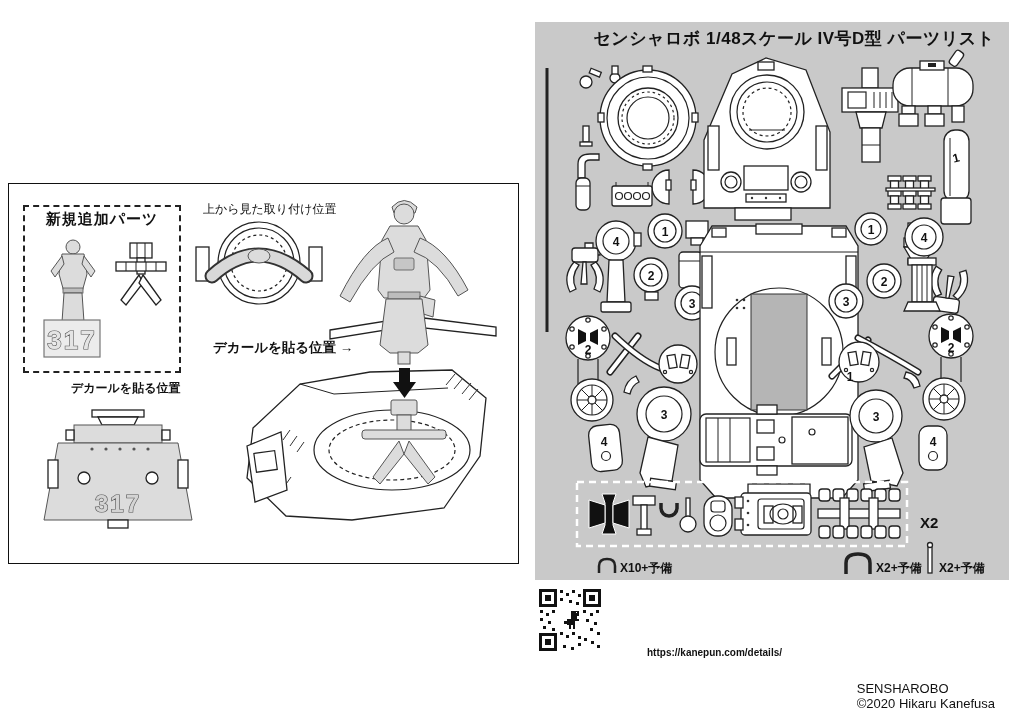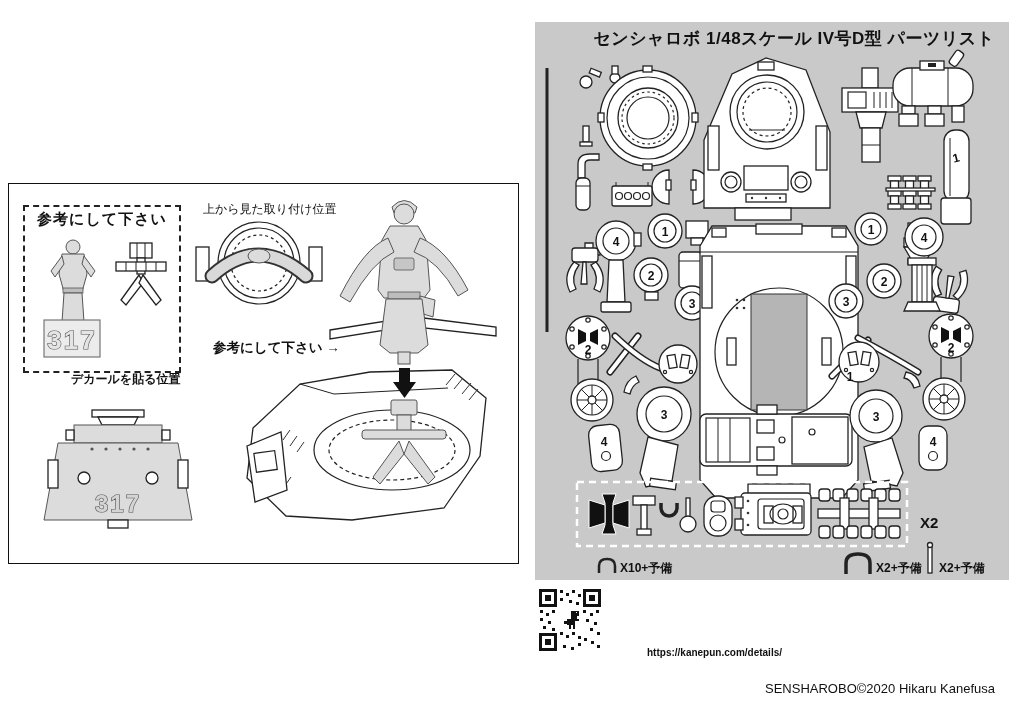--- a/index.html
+++ b/index.html
@@ -7,27 +7,27 @@
         font-family:"Liberation Sans",sans-serif;color:#111;margin:0 auto;}
   .abs{position:absolute;}
   .left-box{left:8px;top:183px;width:511px;height:381px;border:1.5px solid #111;box-sizing:border-box;z-index:1;}
   .parts-bg{left:535px;top:22px;width:474px;height:558px;background:var(--panel-bg,#c9c9c9);z-index:1;}
   .parts-title{left:535px;top:27px;width:518px;text-align:center;font-size:17px;font-weight:bold;
                letter-spacing:0.5px;z-index:3;}
   .dashed-box{left:23px;top:205px;width:158px;height:168px;border:2px dashed #222;box-sizing:border-box;z-index:2;}
   .np-title{left:23px;top:210px;width:158px;text-align:center;font-size:15px;font-weight:bold;letter-spacing:1px;z-index:3;}
   .top-view-lbl{left:203px;top:201px;font-size:12px;font-weight:normal;z-index:3;}
   .fig-inst{left:213px;top:337px;font-size:13.5px;font-weight:bold;line-height:21px;z-index:3;}
-  .decal-lbl{left:71px;top:371px;font-size:12px;font-weight:bold;z-index:3;}
+  .decal-lbl{left:71px;top:380px;font-size:12px;font-weight:bold;z-index:3;}
   .art{left:0;top:0;width:1024px;height:722px;z-index:2;}
   .qr{left:538px;top:588px;z-index:3;}
   .note{left:610px;top:591px;width:402px;font-size:12.5px;font-weight:bold;line-height:16.5px;z-index:3;}
   .note .ind{padding-left:13px;}
   .url{left:628px;top:647px;font-size:10px;font-weight:bold;z-index:3;margin-left:19px;}
-  .credit{right:29px;top:681px;font-size:13px;display:flex;z-index:3;}
+  .credit{right:29px;top:681px;font-size:13px;display:flex;z-index:3;flex-direction:column;}
   
   .ln{fill:#fff;stroke:#222;stroke-width:1.3;}
   .ln2{fill:none;stroke:#222;stroke-width:1.2;}
   .sln{fill:none;stroke:#222;stroke-width:1;}
   .gf{fill:#dcdcdc;stroke:#555;stroke-width:1;}
   .pnum{font:bold 12px "Liberation Sans",sans-serif;fill:#111;text-anchor:middle;}
   .pnum15{font:bold 15px "Liberation Sans",sans-serif;fill:#111;}
   .plabel{font:bold 12px "Liberation Sans",sans-serif;fill:#111;}
   .outline-num{font:bold 26px "Liberation Sans",sans-serif;fill:#e4e4e4;stroke:#555;stroke-width:1.2px;
                paint-order:stroke;letter-spacing:2px;text-anchor:middle;}
@@ -37,24 +37,24 @@
 </head>
 <body>
 
 <div class="page">
 
   <div class="abs left-box"></div>
   <div class="abs parts-bg"></div>
   <div class="abs parts-title">センシャロボ 1/48スケール IV号D型 パーツリスト</div>
 
   <div class="abs dashed-box"></div>
-  <div class="abs np-title">参考にして下さい</div>
+  <div class="abs np-title">新規追加パーツ</div>
   <div class="abs top-view-lbl">上から見た取り付け位置</div>
   <div class="abs fig-inst">
-    <div>参考にして下さい →</div>
+    <div>デカールを貼る位置 →</div>
   </div>
   <div class="abs decal-lbl">デカールを貼る位置</div>
 
   <svg class="abs art" viewBox="0 0 1024 722" xmlns="http://www.w3.org/2000/svg">
 
     <g>
       <circle cx="73" cy="247" r="7" class="gf"></circle>
       <path class="gf" d="M62,254 h22 l3,20 -5,18 h-18 l-5,-18 z"></path>
       <path class="gf" d="M62,256 l-11,15 4,6 9,-13 z"></path>
       <path class="gf" d="M84,256 l11,15 -4,6 -9,-13 z"></path>

